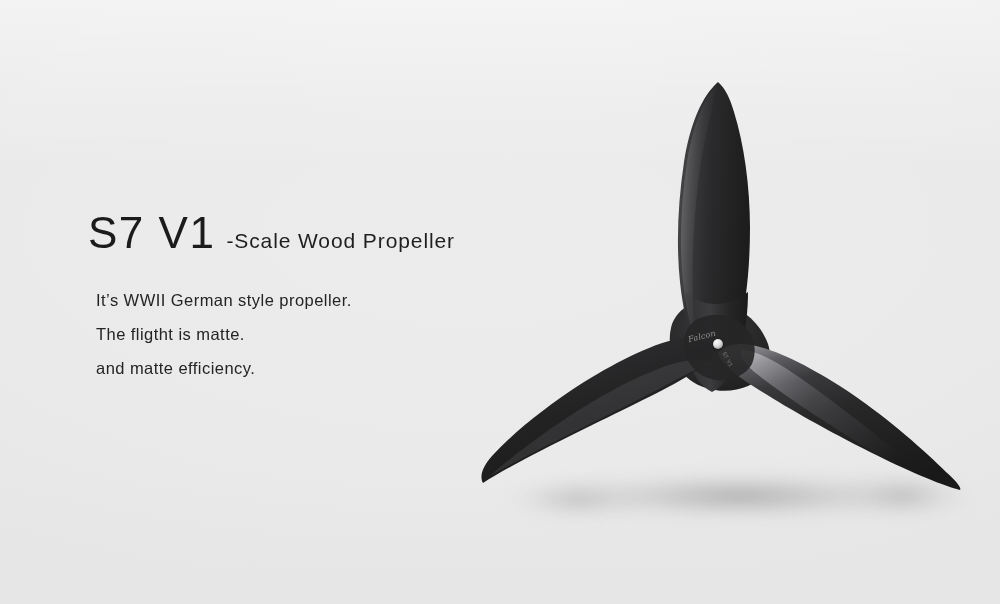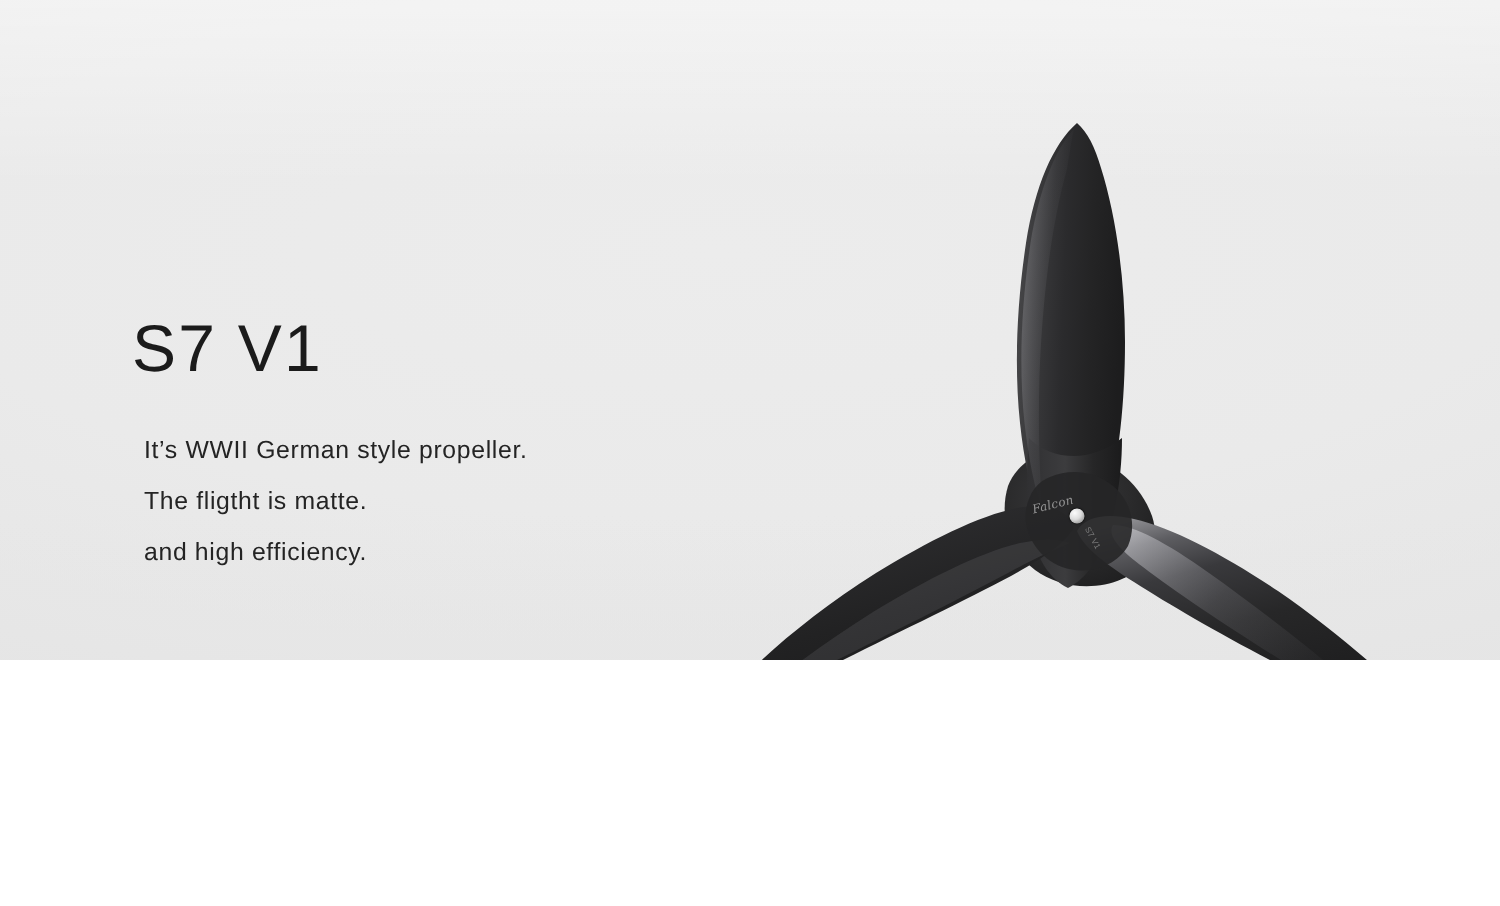--- a/index.html
+++ b/index.html
@@ -3,21 +3,21 @@
 <meta charset="utf-8">
 <style>
   html, body {
     margin: 0;
     padding: 0;
     background: #ffffff;
   }
   #stage {
     position: relative;
     width: 1000px;
-    height: 440px;
+    height: 604px;
     overflow: hidden;
     background: #eaeaea;
     font-family: "Liberation Sans", sans-serif;
     text-decoration: underline;
   }
 
   
   #backdrop {
     position: absolute;
     inset: 0;
@@ -169,25 +169,26 @@
 <body>
 
 <div id="stage">
 
   <div id="backdrop"></div>
   <div id="backdrop-sheen"></div>
 
   <div id="text-block">
     <div id="heading-row">
       <span id="product-title">S7 V1</span>
+      <span id="product-subtitle">-Scale Wood Propeller</span>
     </div>
     <ul id="description-list">
       <li>It’s WWII German style propeller.</li>
       <li>The fligtht is matte.</li>
-      <li>and high efficiency.</li>
+      <li>and matte efficiency.</li>
     </ul>
   </div>
 
   <div id="propeller-figure">
 
     <div id="ground-shadow"></div>
     <div id="ground-shadow-left"></div>
     <div id="ground-shadow-right"></div>
 
     <svg id="prop-svg" width="1000" height="604" viewBox="0 0 1000 604">

